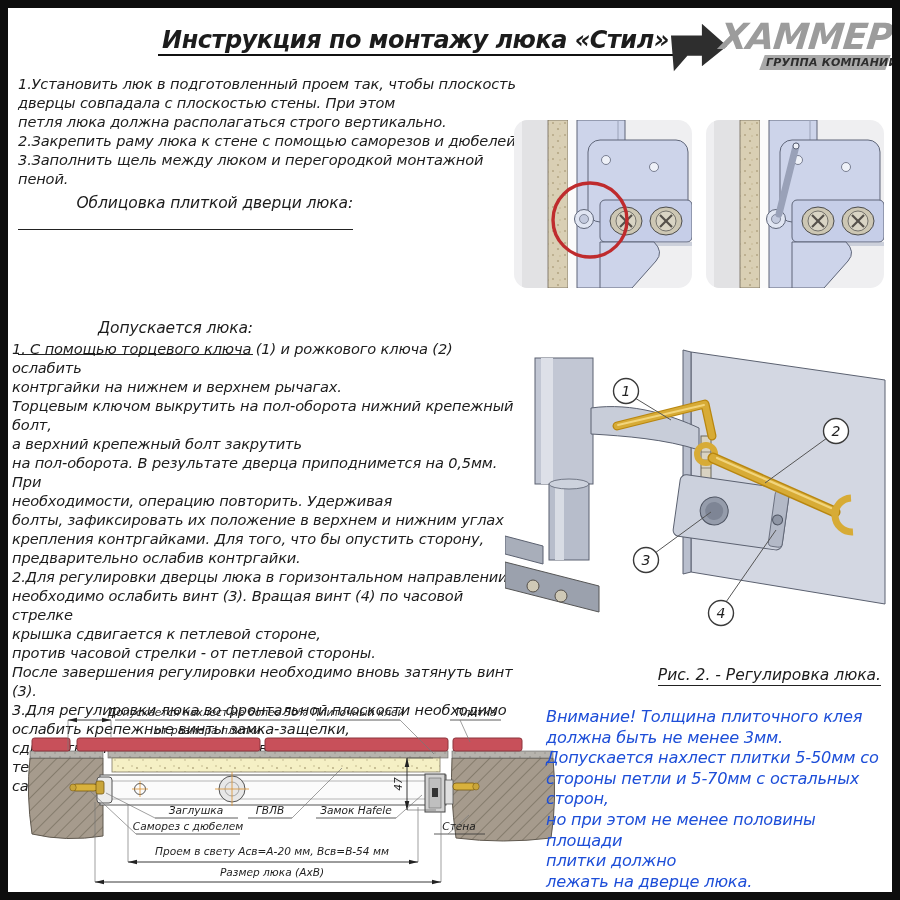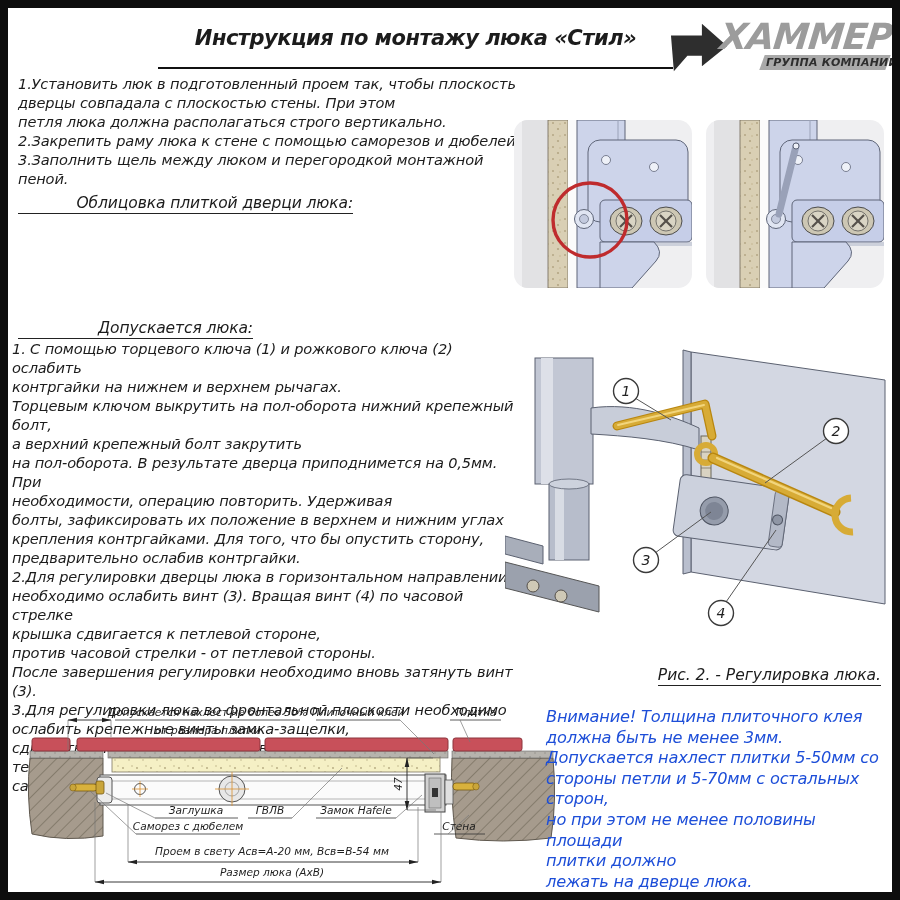--- a/index.html
+++ b/index.html
@@ -1,27 +1,27 @@
 <!DOCTYPE html>
 <html><head>
 <meta charset="utf-8">
 <style>
   html,body{margin:0;padding:0;background:#0d0d0d;}
   .frame{position:relative;width:900px;height:900px;background:#0d0d0d;overflow:hidden;}
   .page{position:absolute;left:8px;top:8px;width:884px;height:884px;background:#ffffff;overflow:hidden;
         font-family:"DejaVu Sans","Liberation Sans",sans-serif;color:#1c1c1c;}
   .abs{position:absolute;}
-  .title{left:150px;top:18px;width:515px;text-align:center;font-size:21px;font-weight:bold;
-         font-style:italic;border-bottom:2.5px solid #111;padding-bottom:17px;letter-spacing:-0.5px;}
+  .title{left:150px;top:18px;width:515px;text-align:center;font-size:24px;font-weight:bold;
+         font-style:italic;border-bottom:2.5px solid #111;padding-bottom:0;letter-spacing:-0.5px;}
   .para{font-style:italic;font-size:14.6px;line-height:19px;white-space:pre-line;letter-spacing:-0.15px;}
   .p-intro{left:10px;top:66px;width:508px;}
   .p-tiling{left:10px;top:206px;width:508px;}
   .p-adjust{left:4px;top:331px;width:512px;line-height:19px;}
   .heading{font-style:italic;font-size:15.5px;text-align:right;border-bottom:1.6px solid #222;
-           padding-bottom:1px;letter-spacing:-0.1px;}
+           padding-bottom:17px;letter-spacing:-0.1px;}
   .h-tiling{left:10px;top:186px;width:335px;}
   .h-adjust{left:10px;top:311px;width:235px;}
   .caption{font-style:italic;font-size:15.5px;text-align:right;}
   .caption span{border-bottom:1.4px solid #222;padding-bottom:1px;}
   .cap1{left:575px;top:295px;width:296px;}
   .cap2{left:595px;top:658px;width:278px;}
   .warning{left:538px;top:699px;width:350px;font-style:italic;font-size:16.2px;line-height:20.6px;
            color:#1d4ed8;white-space:pre-line;letter-spacing:-0.2px;}
   
   .logo{left:662px;top:6px;width:218px;height:66px;}

